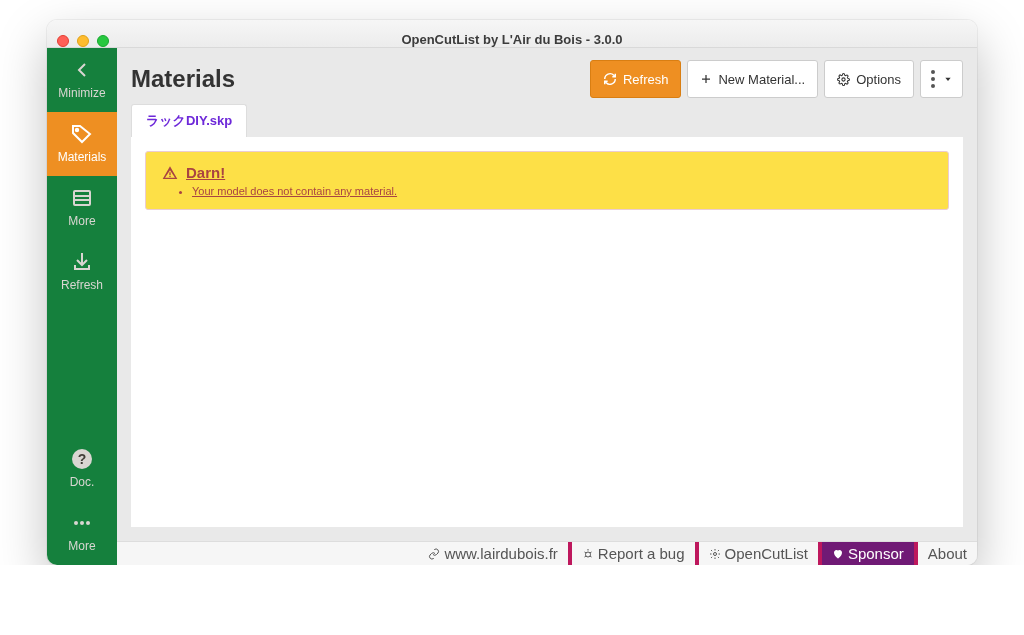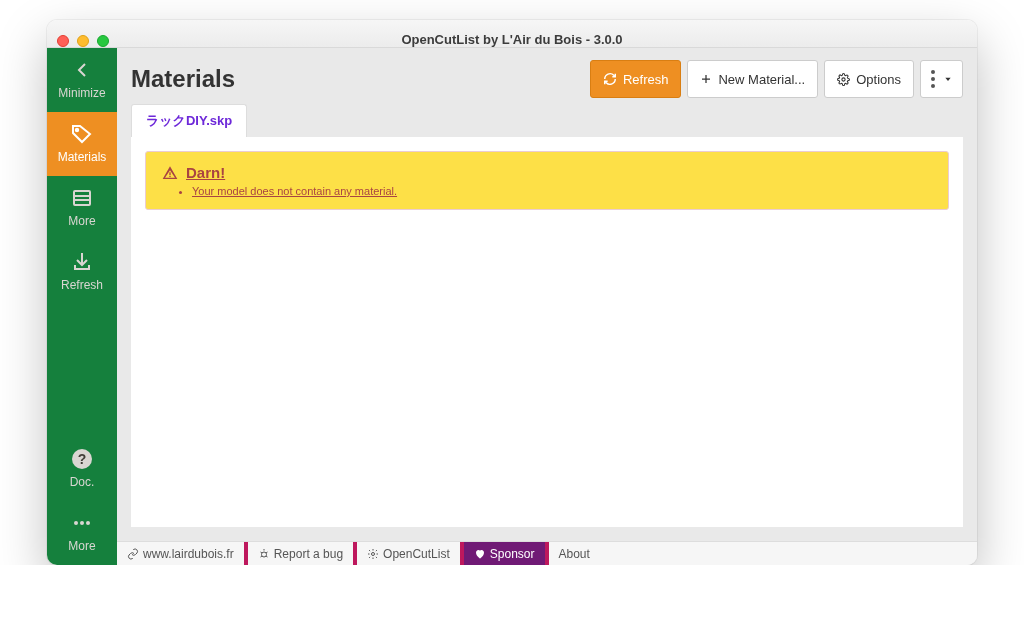--- a/index.html
+++ b/index.html
@@ -90,22 +90,22 @@
     overflow:auto;
   }
   .alert {
     background:#fde047; border:1px solid #ebccd1; color:#a94442;
     border-radius:3px; padding:12px 16px;text-decoration:underline;
   }
   .alert-title { font-weight:700; font-size:15px; display:flex; align-items:center; gap:8px; margin-bottom:4px;}
   .alert ul { margin-left:30px; font-size:11px; }
   .footer {
     height:24px; background:#f6f6f6; border-top:1px solid #ddd;
-    display:flex; align-items:stretch; justify-content:flex-start;
-    font-size:12px; color:#555;
+    display:flex; align-items:stretch; justify-content:flex-end;
+    font-size:15px; color:#555;
   }
   .footer .fitem {
     display:flex; align-items:center; gap:4px;
     padding:0 10px; border-left:4px solid #be185d; cursor:pointer;
   }
   .footer .fitem:first-child { border-left:none; }
   .footer .sponsor { background:#701a75; color:#fff; }
   .icon-sm { width:12px; height:12px; }
   .kebab { display:flex; flex-direction:column; gap:3px; align-items:center; }
   .kebab span{ width:4px; height:4px; border-radius:50%; background:#555;}

